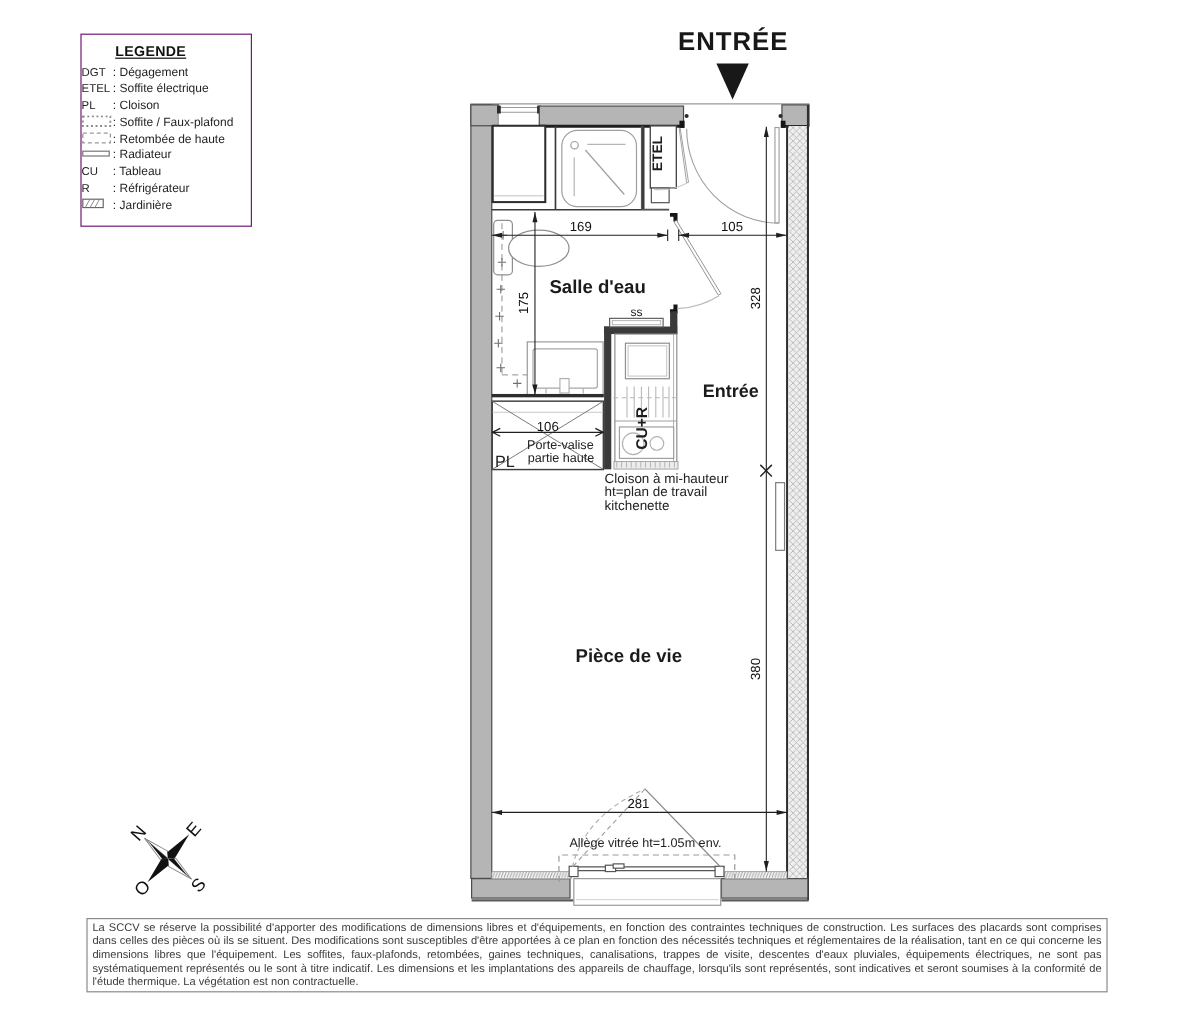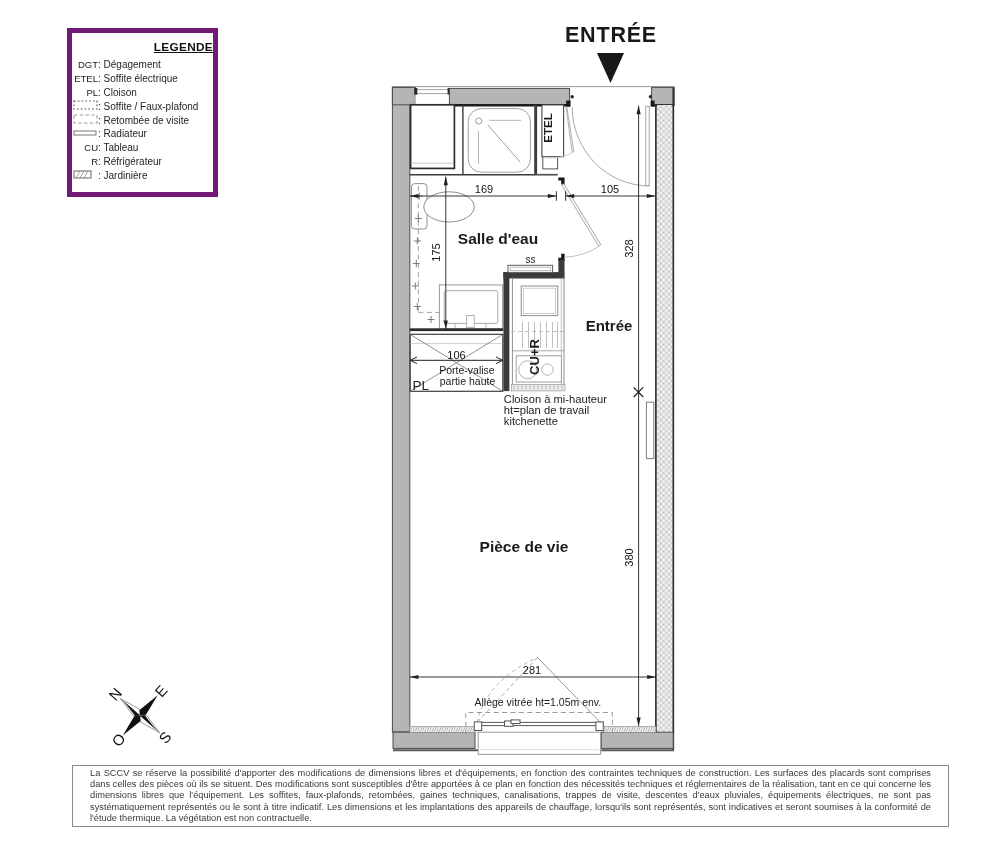--- a/index.html
+++ b/index.html
@@ -1,23 +1,23 @@
 <!DOCTYPE html>
 <html><head>
 <meta charset="utf-8">
 <style>
 html,body{margin:0;padding:0;background:#fff;}
 body{width:1000px;height:857px;position:relative;font-family:"Liberation Sans",sans-serif;}
 #plan{position:absolute;left:0;top:0;}
-.legend{position:absolute;left:67px;top:28px;width:141px;height:159px;border:5px solid #701a75;background:#fff;font-size:9.8px;color:#1f1f1f;text-align:right;}
+.legend{position:absolute;left:67px;top:28px;width:141px;height:159px;border:1px solid #701a75;background:#fff;font-size:9.8px;color:#1f1f1f;}
 .legend h1{font-size:11.8px;font-weight:bold;margin:7px 0 4px 28px;letter-spacing:.3px;text-decoration:underline;color:#111;}
 .lrow{display:flex;align-items:center;height:13.8px;white-space:nowrap;}
 .lrow .k{width:26px;font-size:9.5px;color:#222;}
 .lrow .t{font-size:10px;}
-.disc{position:absolute;left:72px;top:765px;width:841px;border:1px solid #8a8a8a;background:#fff;padding:2px 17px;font-size:9.25px;line-height:11.2px;text-align:justify;color:#3a3a3a;}
+.disc{position:absolute;left:72px;top:765px;width:841px;border:1px solid #8a8a8a;background:#fff;padding:2px 4px;font-size:9.25px;line-height:11.2px;text-align:justify;color:#3a3a3a;}
 </style>
 </head>
 <body>
 
 <svg id="plan" width="1000" height="857" viewBox="0 0 1000 857">
 <defs>
 <pattern id="wh" width="5.6" height="5.6" patternUnits="userSpaceOnUse">
 <rect width="5.6" height="5.6" fill="#efefef"></rect>
 <path d="M0,0 L5.6,5.6 M5.6,0 L0,5.6 M-0.5,5.1 L0.5,6.1 M5.1,-0.5 L6.1,0.5" stroke="#b9b9b9" stroke-width="0.75"></path>
 </pattern>
@@ -398,21 +398,21 @@
       <span class="k"><svg width="25" height="10">
           <rect x="1" y="1" width="23" height="8" fill="none" stroke="#888" stroke-width="1.6" stroke-dasharray="1.6 2.2"></rect>
         </svg></span>
       <span class="t">: Soffite / Faux-plafond</span>
     </div>
 
 <div class="lrow">
       <span class="k"><svg width="25" height="10">
           <rect x="1" y="1" width="23" height="8" fill="none" stroke="#999" stroke-width="1.1" stroke-dasharray="3.4 2.4"></rect>
         </svg></span>
-      <span class="t">: Retombée de visite</span>
+      <span class="t">: Retombée de haute</span>
     </div>
 
 <div class="lrow">
       <span class="k"><svg width="25" height="8">
           <rect x="1" y="2" width="22" height="4" fill="#fff" stroke="#777" stroke-width="1"></rect>
         </svg></span>
       <span class="t">: Radiateur</span>
     </div>
 
 <div class="lrow">

